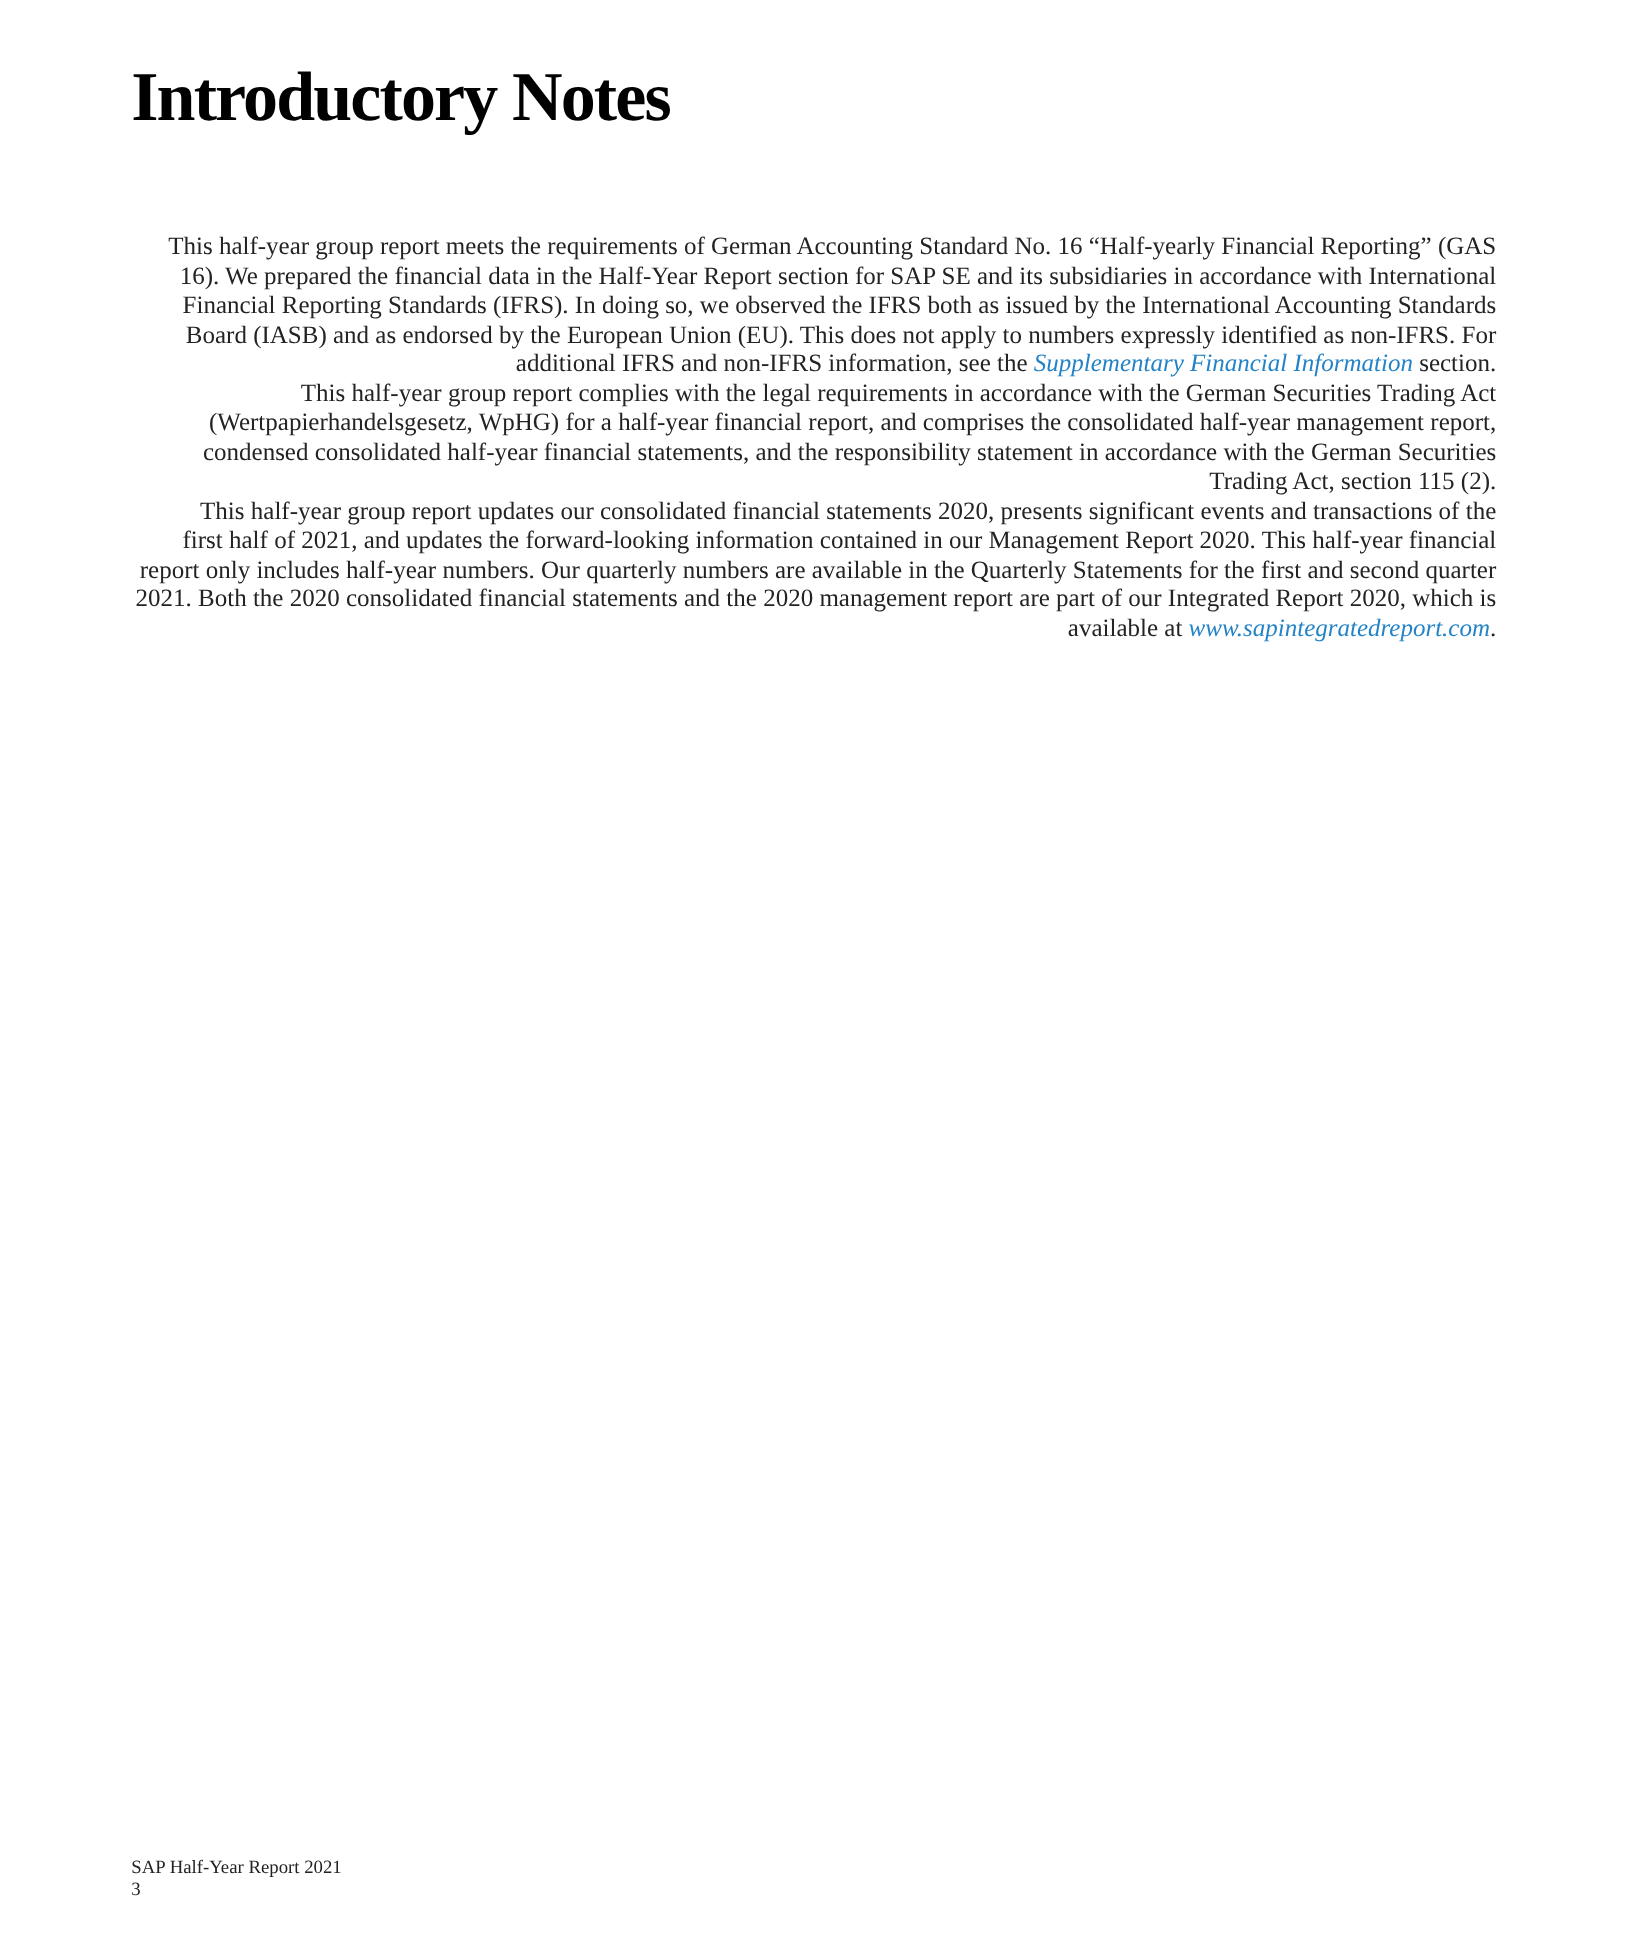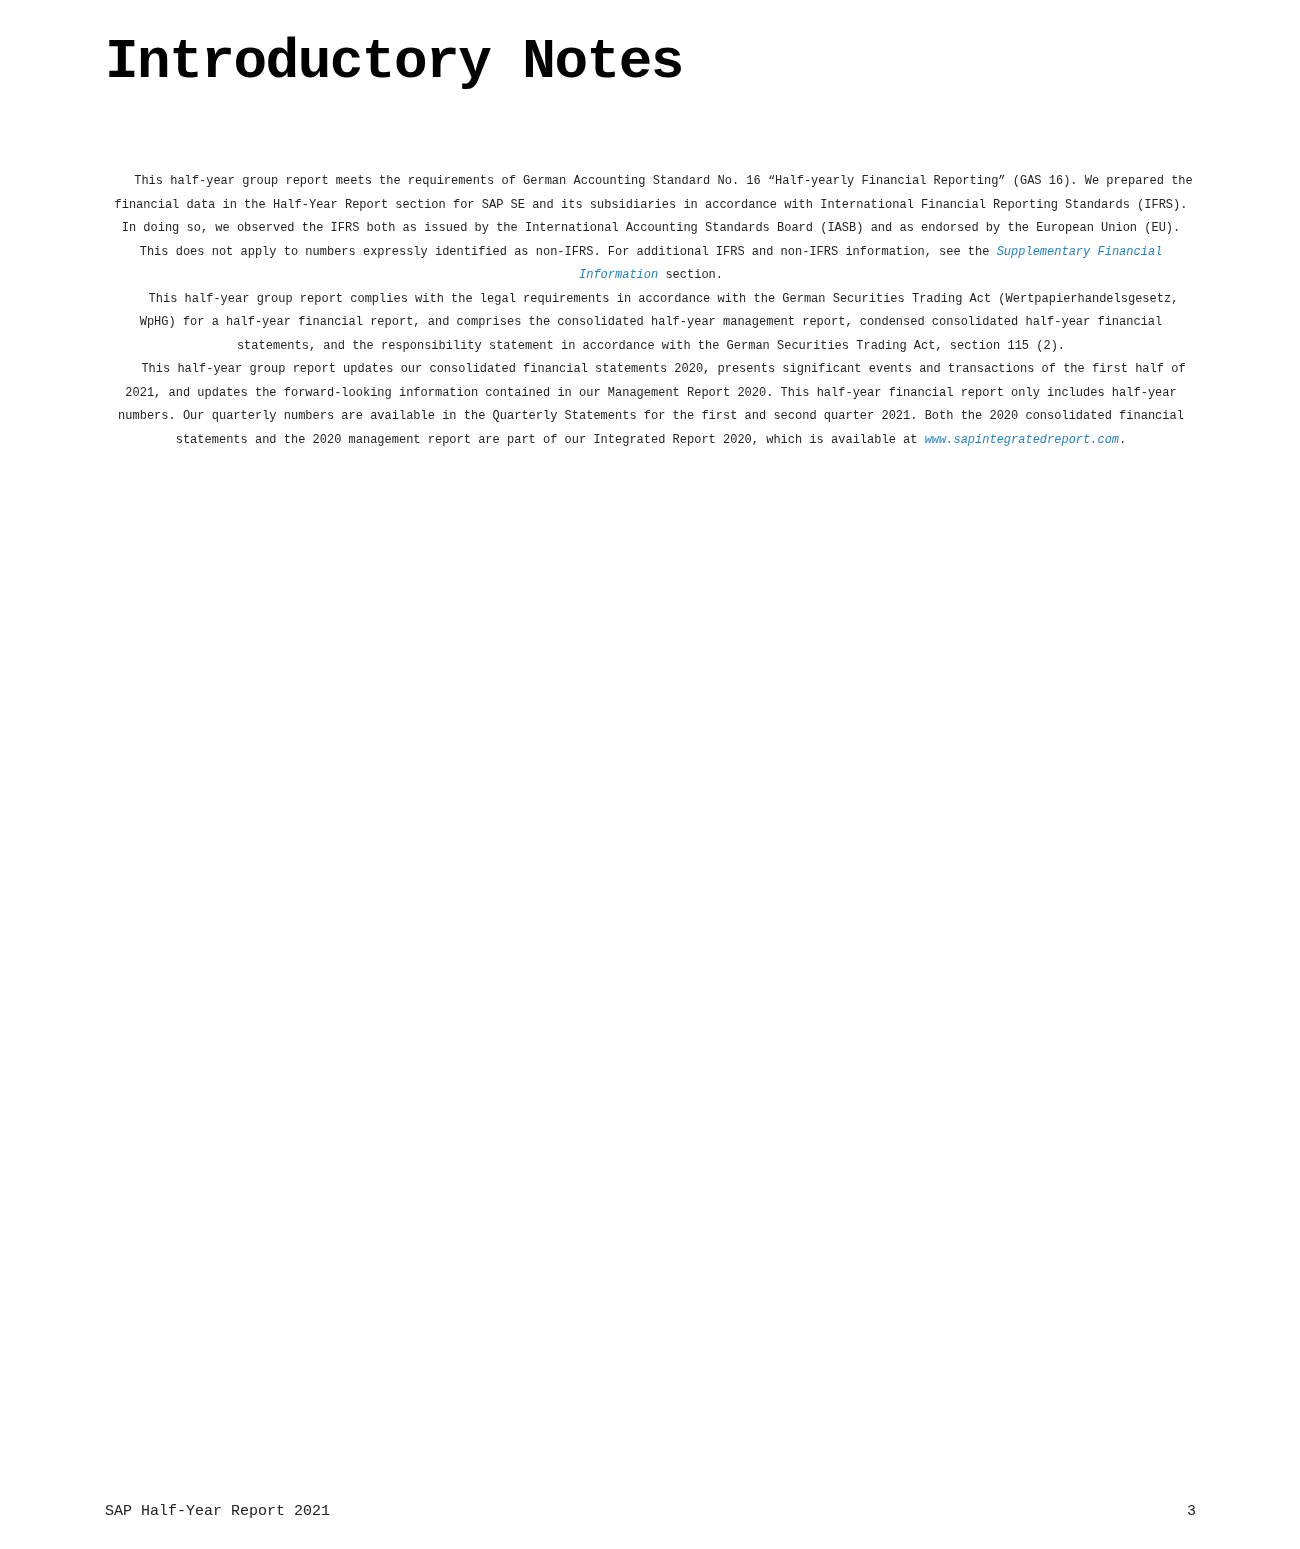--- a/index.html
+++ b/index.html
@@ -6,61 +6,62 @@
   html, body {
     margin: 0;
     padding: 0;
     background: #ffffff;
   }
   .page {
     position: relative;
     width: 1300px;
     height: 1549px;
     background: #ffffff;
-    padding: 28px 105px 0 105px;
-    font-family: Liberation Mono, monospace;
+    padding: 44px 105px 0 105px;
+    font-family: Liberation Serif, serif;
     color: var(--text, #232323);
     overflow: hidden;
   }
   h1.doc-title {
     margin: 0 0 74px 0;
     font-size: 56px;
     line-height: 68px;
     font-weight: 700;
     letter-spacing: -1.5px;
     color: #000000;
   }
   .body-text {
     width: 1092px;
   }
   .body-text p {
     margin: 0;
-    font-size: 12px;
+    font-size: 20px;
     line-height: 23.5px;
     text-indent: 25px;
     color: var(--text, #232323);
-    text-align: center;
+    text-align: right;
   }
   a.doc-link {
     font-style: italic;
     color: var(--link, #2383c6);
     text-decoration: none;
     cursor: pointer;
   }
   .footer {
     position: absolute;
     left: 105px;
     right: 104px;
     bottom: 28px;
     display: flex;
     justify-content: space-between;
     align-items: baseline;
     font-size: 15px;
     line-height: 18px;
     color: var(--text, #232323);
+    flex-direction: column;
   }
 </style>
 </head>
 <body>
 
 <div class="page">
 
   <h1 class="doc-title">Introductory Notes</h1>
 
   <div class="body-text">

